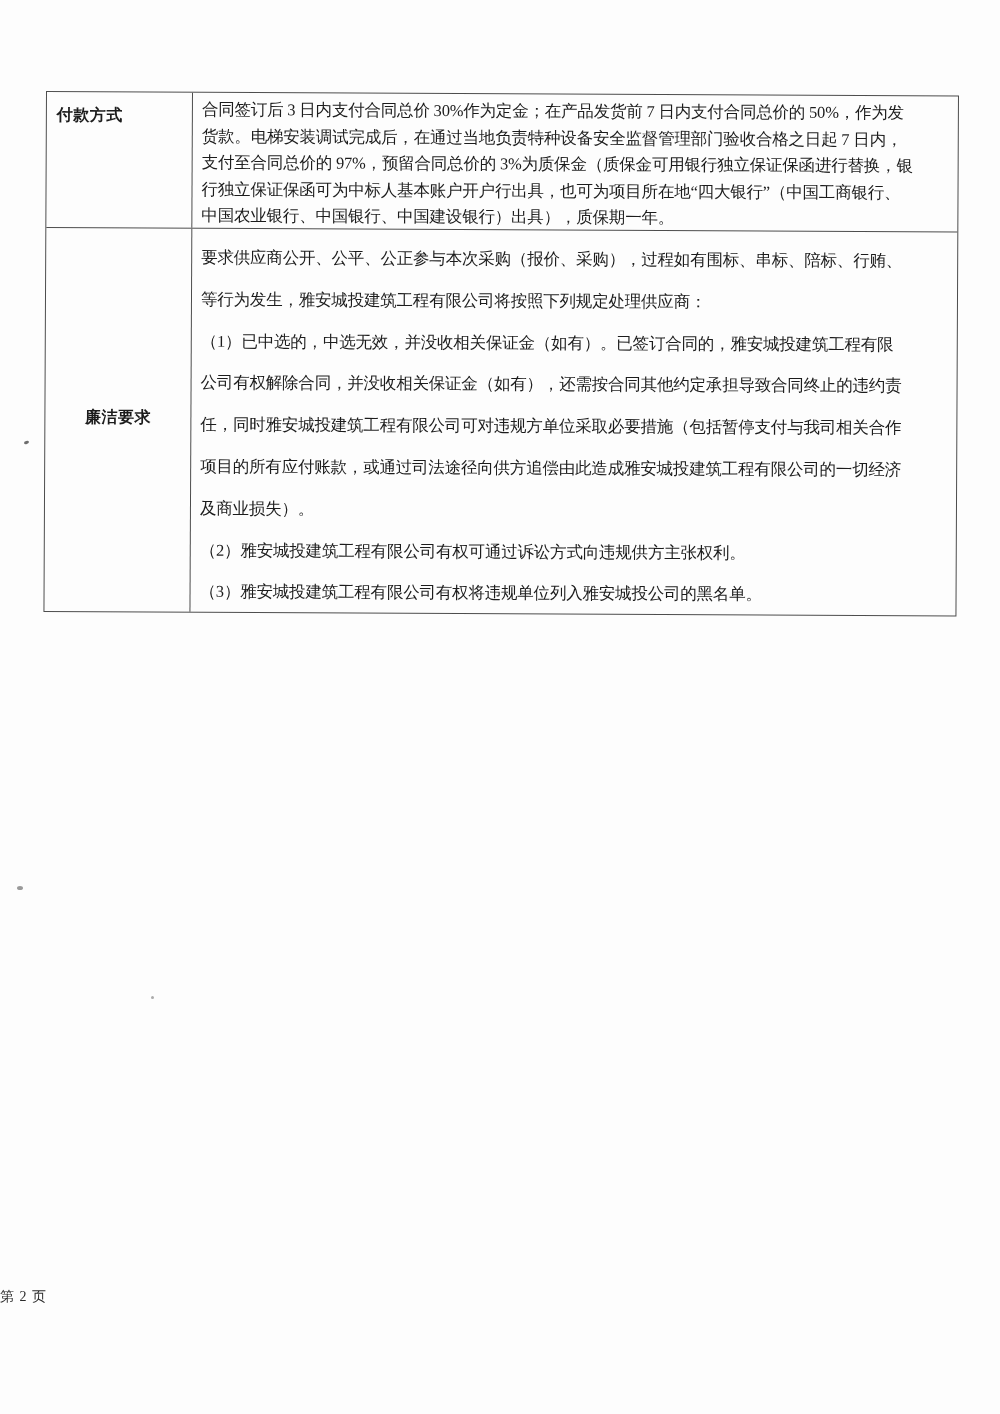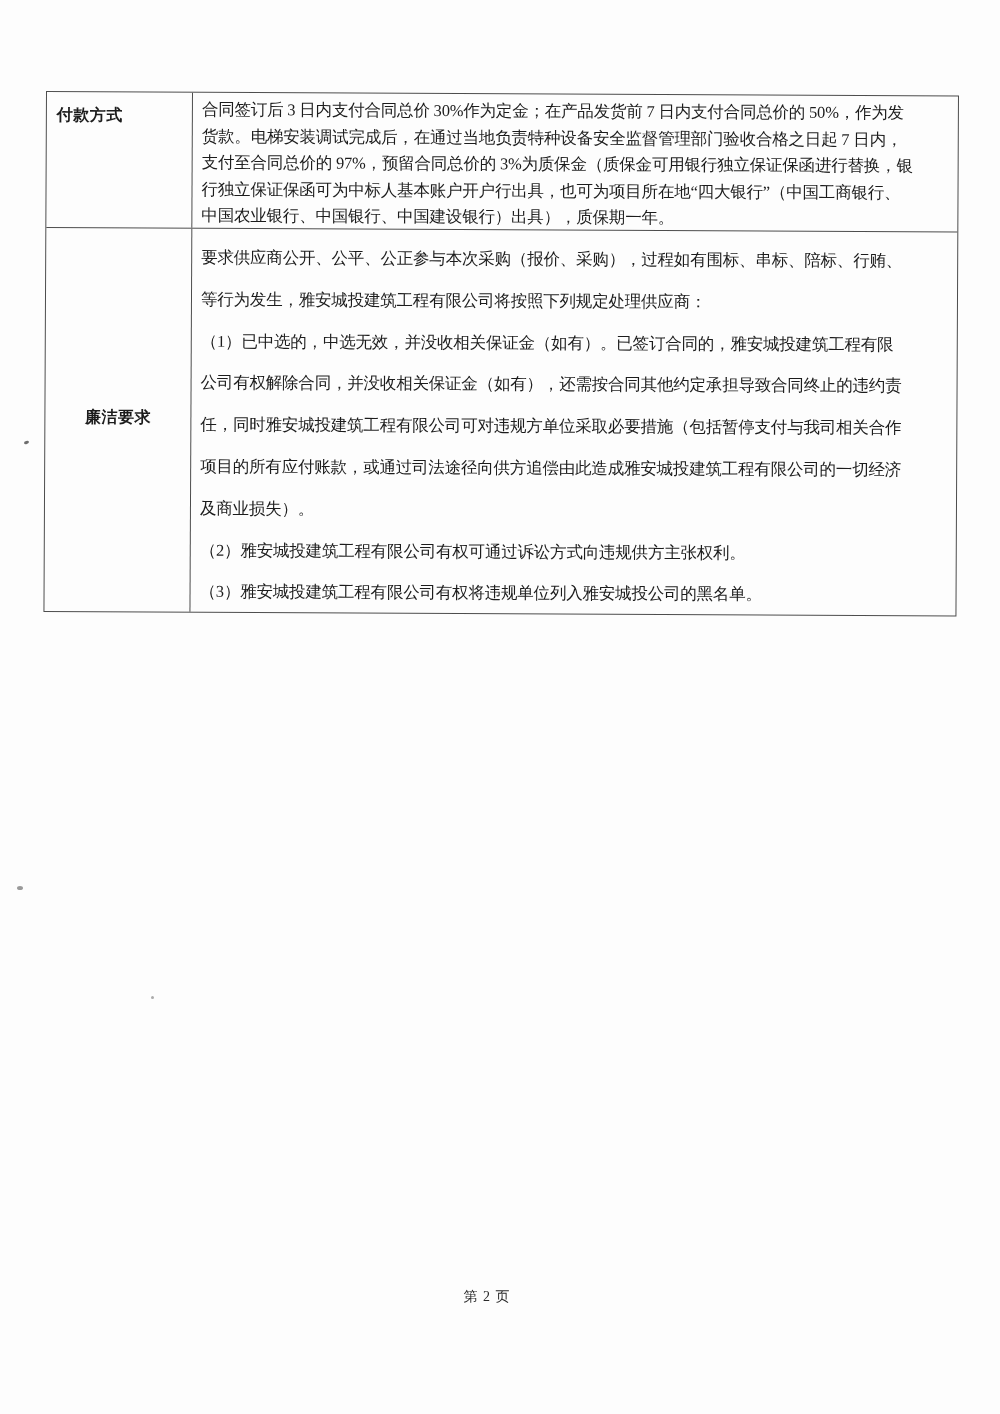--- a/index.html
+++ b/index.html
@@ -69,21 +69,20 @@
   }
   .tight .t-line { line-height: 26.6px; }
   .loose .t-line { line-height: 41.8px; }
 
   
   .footer {
     position: absolute;
     left: 0;
     top: 1288px;
     width: 974px;
-    text-align: center;
     font-size: 14px;
     letter-spacing: 1px;
     color: #2a2a2a;
   }
 
   
   .speck {
     position: absolute;
     background: #777;
     border-radius: 50%;

